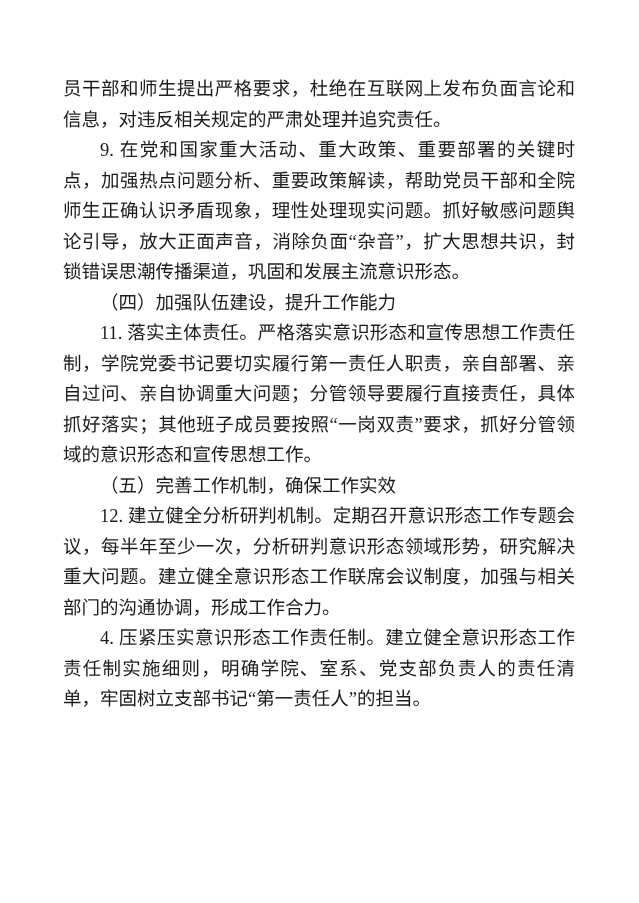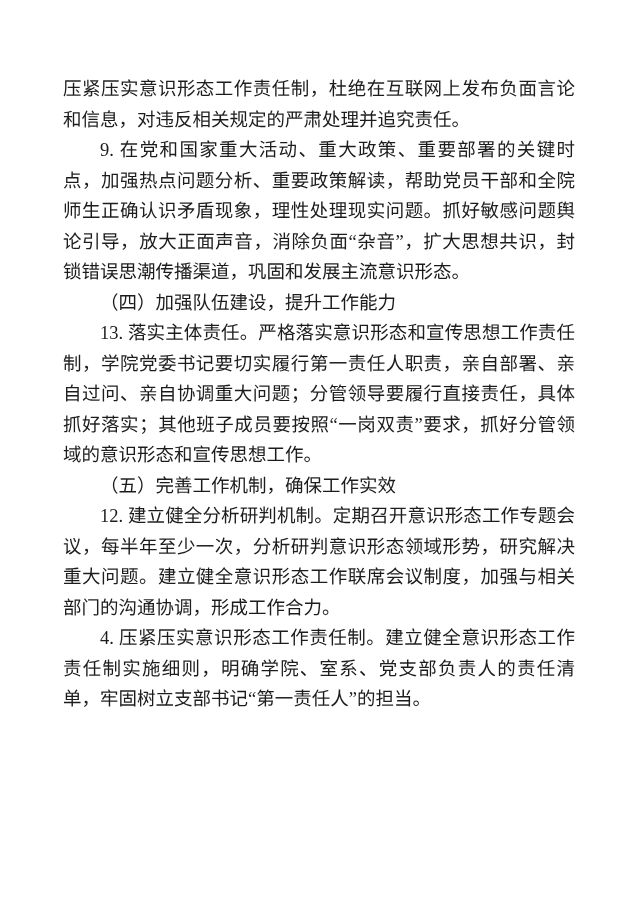--- a/index.html
+++ b/index.html
@@ -33,21 +33,21 @@
   }
   .para-body { text-indent: 2em; }
   .para-heading { text-indent: 2em; font-weight: normal; }
   .para-continuation { text-indent: 0; }
 </style>
 </head>
 <body>
 
 <div class="page">
   <div class="content">
-    <p class="para-continuation">压紧压实意识形态工作责任制，杜绝在互联网上发布负面言论和信息，对违反相关规定的严肃处理并追究责任。</p>
+    <p class="para-continuation">员干部和师生提出严格要求，杜绝在互联网上发布负面言论和信息，对违反相关规定的严肃处理并追究责任。</p>
     <p class="para-body">9. 在党和国家重大活动、重大政策、重要部署的关键时点，加强热点问题分析、重要政策解读，帮助党员干部和全院师生正确认识矛盾现象，理性处理现实问题。抓好敏感问题舆论引导，放大正面声音，消除负面“杂音”，扩大思想共识，封锁错误思潮传播渠道，巩固和发展主流意识形态。</p>
     <p class="para-heading">（四）加强队伍建设，提升工作能力</p>
-    <p class="para-body">13. 落实主体责任。严格落实意识形态和宣传思想工作责任制，学院党委书记要切实履行第一责任人职责，亲自部署、亲自过问、亲自协调重大问题；分管领导要履行直接责任，具体抓好落实；其他班子成员要按照“一岗双责”要求，抓好分管领域的意识形态和宣传思想工作。</p>
+    <p class="para-body">11. 落实主体责任。严格落实意识形态和宣传思想工作责任制，学院党委书记要切实履行第一责任人职责，亲自部署、亲自过问、亲自协调重大问题；分管领导要履行直接责任，具体抓好落实；其他班子成员要按照“一岗双责”要求，抓好分管领域的意识形态和宣传思想工作。</p>
     <p class="para-heading">（五）完善工作机制，确保工作实效</p>
     <p class="para-body">12. 建立健全分析研判机制。定期召开意识形态工作专题会议，每半年至少一次，分析研判意识形态领域形势，研究解决重大问题。建立健全意识形态工作联席会议制度，加强与相关部门的沟通协调，形成工作合力。</p>
     <p class="para-body">4. 压紧压实意识形态工作责任制。建立健全意识形态工作责任制实施细则，明确学院、室系、党支部负责人的责任清单，牢固树立支部书记“第一责任人”的担当。</p>
   </div>
 </div>
 
 </body></html>

